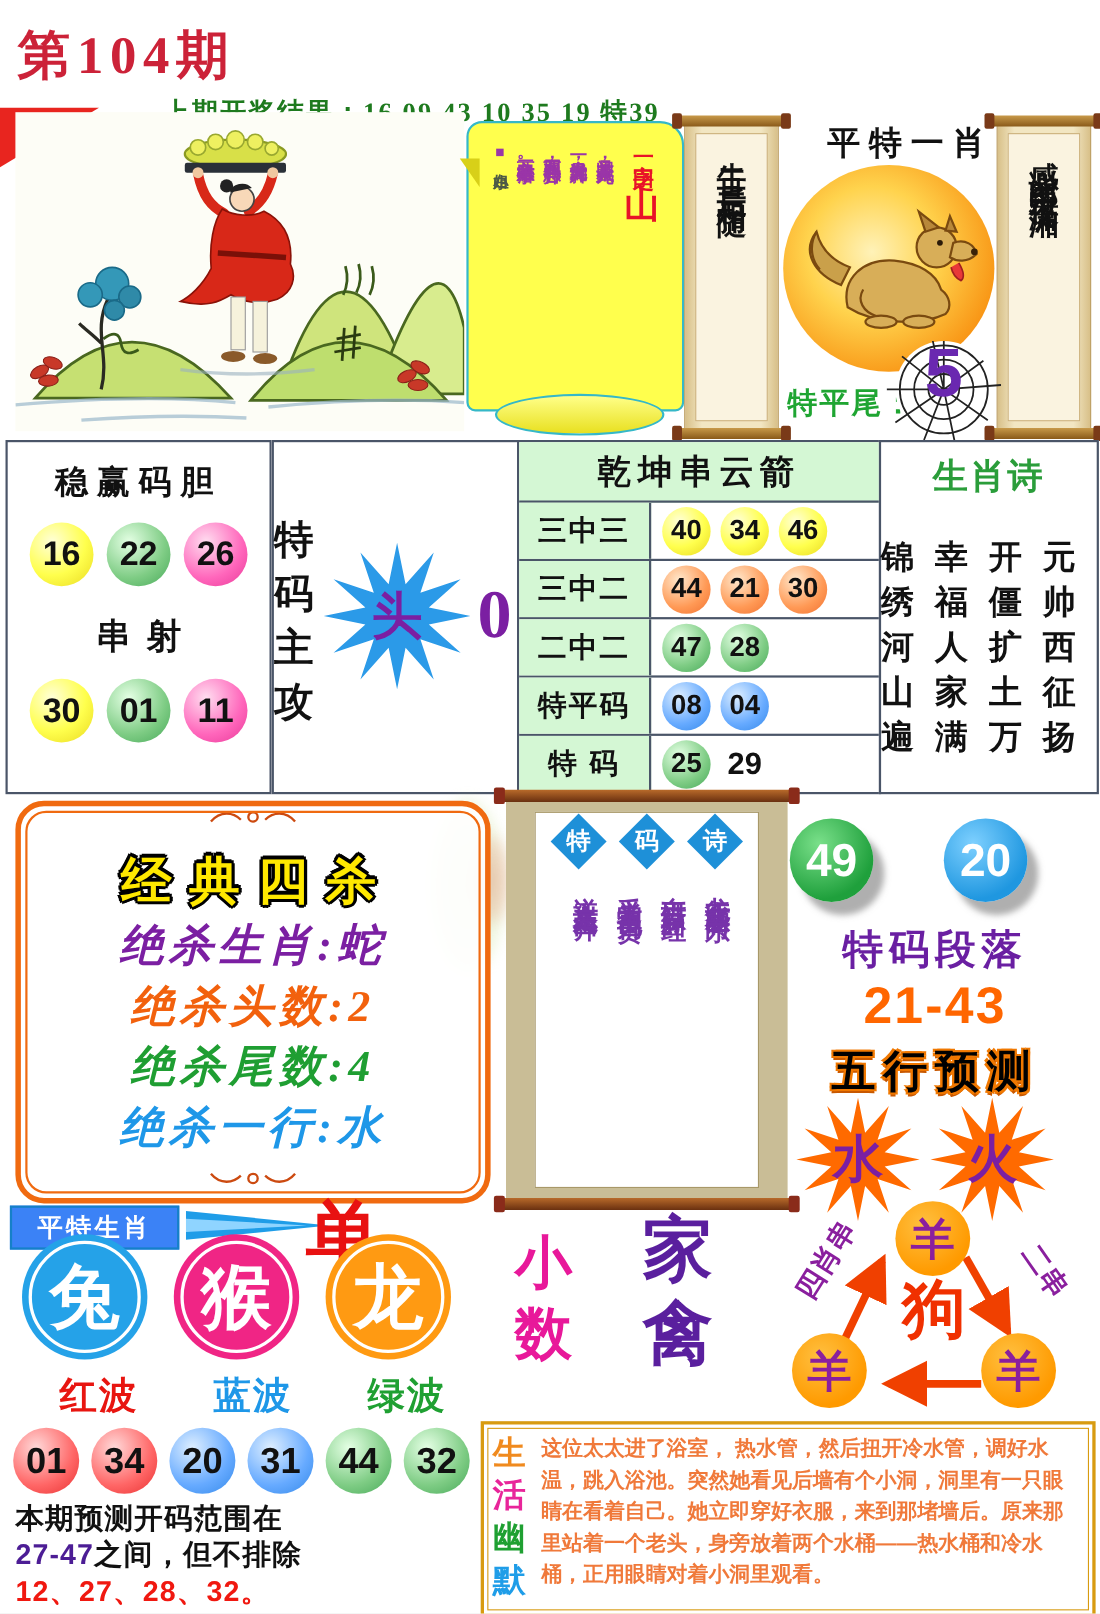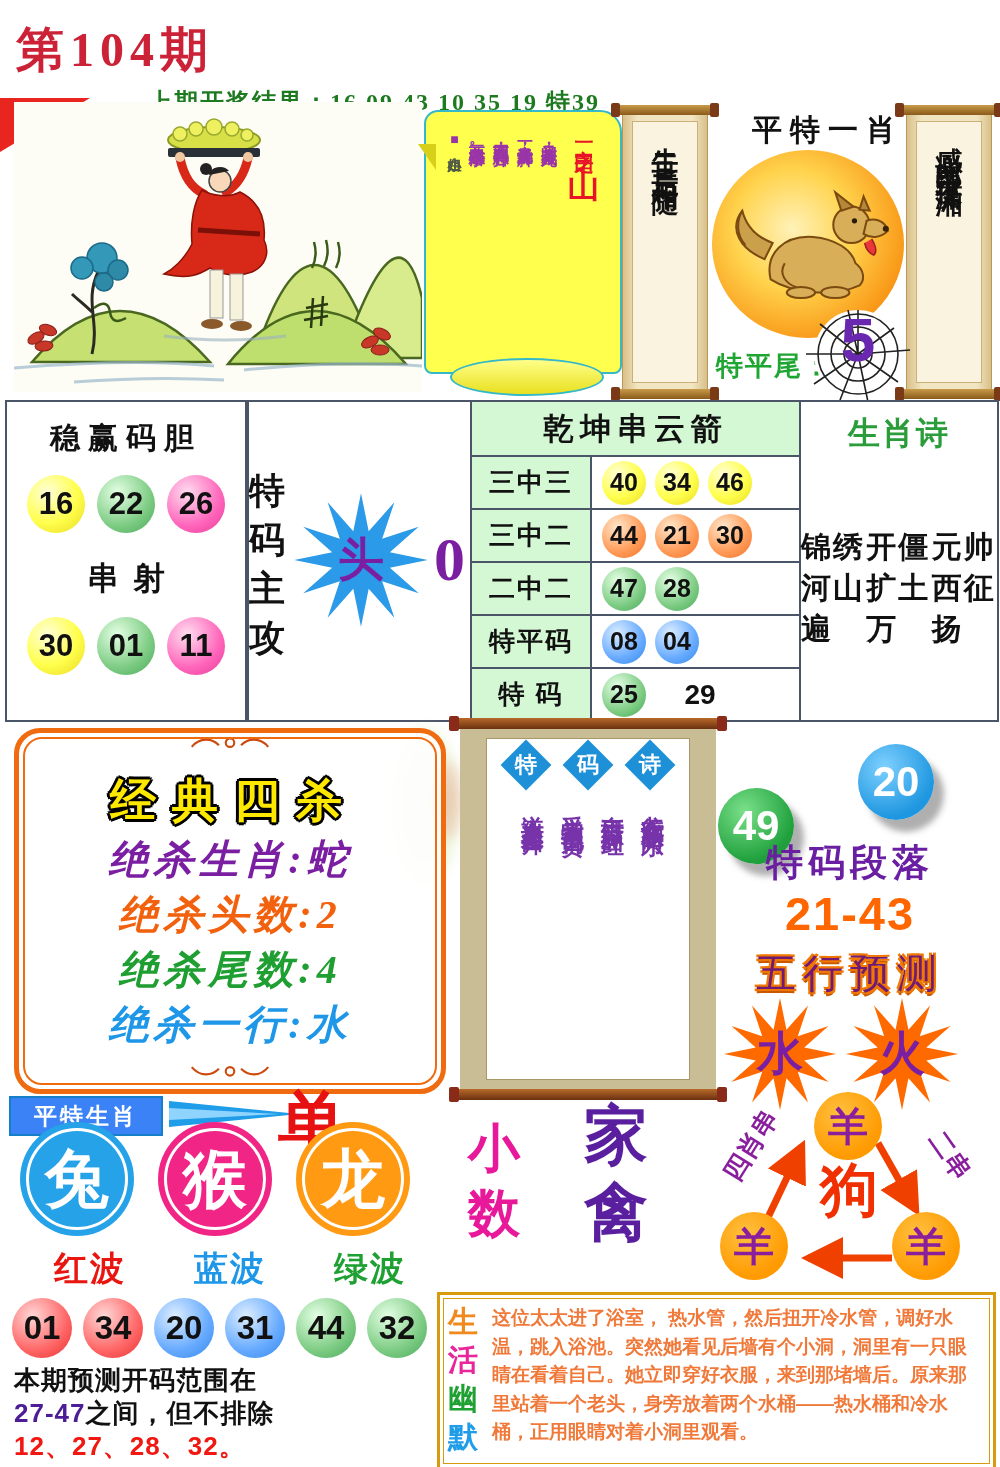--- a/index.html
+++ b/index.html
@@ -51,21 +51,21 @@
   .col1-title{margin-top:16px;font-size:30px;font-weight:900;color:#111;letter-spacing:8px;}
   .ballrow{display:flex;gap:12px;margin-top:16px;}
   .ball{border-radius:50%;display:flex;align-items:center;justify-content:center;font-weight:bold;color:#111;}
   .balls-56 .ball{width:58px;height:58px;font-size:31px;}
   .ball.yellow{background:radial-gradient(circle at 35% 30%,#ffffd8,#ffff4d 55%,#e8d820);}
   .ball.green{background:radial-gradient(circle at 35% 30%,#e4ffe4,#7ecc84 60%,#46a858);}
   .ball.pink{background:radial-gradient(circle at 35% 30%,#ffddf0,#ff66bb 60%,#e83898);}
   .ball.orange{background:radial-gradient(circle at 35% 30%,#ffe8cc,#ff9955 60%,#f07030);}
   .ball.blue{background:radial-gradient(circle at 35% 30%,#ddeeff,#66aaff 60%,#3388e8);}
   .ball.red{background:radial-gradient(circle at 35% 30%,#ffd8d8,#ff6666 60%,#e83030);}
-  .ball.plain{background:none;border-radius:0;margin-left:23px;}
+  .ball.plain{background:none;border-radius:0;}
   .chuanshe{margin-top:24px;font-size:32px;font-weight:900;color:#111;letter-spacing:14px;text-indent:14px;}
 
   .col2{left:247px;top:400px;width:221px;height:318px;display:flex;flex-direction:row;align-items:center;}
   .col2-title{margin-top:8px;font-size:36px;font-weight:900;color:#111;letter-spacing:3px;}
   .star-head{position:relative;width:146px;height:138px;margin-top:-2px;}
   .star-head .char{position:absolute;inset:0;display:flex;align-items:center;justify-content:center;
     font-size:46px;font-weight:900;color:#7b1fa2;}
   .main-number{font-size:62px;font-weight:900;color:#7b1fa2;letter-spacing:8px;line-height:1;margin-top:-4px;}
   .tail-line{margin-top:6px;font-size:29px;font-weight:bold;color:#7b1fa2;}
   .tail-line .digits{letter-spacing:7px;margin-left:4px;}
@@ -111,25 +111,25 @@
   .diamond-row{position:absolute;left:0;right:0;top:8px;display:flex;justify-content:center;gap:26px;}
   .diamond{width:36px;height:36px;background:#1e90d8;transform:rotate(45deg);display:flex;align-items:center;justify-content:center;}
   .diamond span{transform:rotate(-45deg);color:#fff;font-size:22px;font-weight:900;}
   .tpoem{position:absolute;left:0;right:0;top:58px;bottom:14px;display:flex;justify-content:center;}
   .tpoem-inner{writing-mode:vertical-rl;text-orientation:upright;height:100%;}
   .tpoem-inner .vcol{font-size:23px;font-weight:900;color:#7733aa;letter-spacing:3px;margin-left:9px;font-family:"Liberation Serif","DejaVu Serif",serif;}
 
   
   .bigball{width:76px;height:76px;border-radius:50%;display:flex;align-items:center;justify-content:center;
     color:#fff;font-size:42px;font-weight:900;box-shadow:10px 12px 6px rgba(110,110,110,0.55);}
-  .bigball.g{background:radial-gradient(circle at 35% 30%,#7ae08a,#1fa03c 70%);left:718px;top:788px;}
+  .bigball.g{background:radial-gradient(circle at 35% 30%,#7ae08a,#1fa03c 70%);left:718px;top:744px;}
   .bigball.b{background:radial-gradient(circle at 35% 30%,#7ed0ff,#1f97e0 70%);left:858px;top:744px;}
   .duanluo{left:700px;top:838px;width:300px;text-align:center;font-size:37px;font-weight:900;color:#6a1fa2;letter-spacing:5px;}
   .range{left:700px;top:886px;width:300px;text-align:center;font-size:47px;font-weight:900;color:#ff6600;letter-spacing:2px;}
-  .wuxing{left:700px;top:946px;width:300px;text-align:center;font-size:40px;font-weight:400;letter-spacing:7px;color:#701a75;
+  .wuxing{left:700px;top:946px;width:300px;text-align:center;font-size:40px;font-weight:700;letter-spacing:7px;color:#000000;
     text-shadow:-2px -2px 0 #f07800,2px -2px 0 #f07800,-2px 2px 0 #f07800,2px 2px 0 #f07800,0 4px 0 #c85800;}
   .elstar{width:116px;height:116px;}
   .elstar .char{position:absolute;inset:0;display:flex;align-items:center;justify-content:center;font-size:46px;font-weight:900;color:#7b1fa2;}
   .elstar.e1{left:722px;top:996px;} .elstar.e2{left:844px;top:996px;}
 
   
   .pt-banner{left:9px;top:1096px;width:150px;height:36px;background:#3b82f6;border:2px solid #1580c8;
     display:flex;align-items:center;justify-content:center;color:#fff;font-size:23px;font-weight:900;letter-spacing:3px;}
   .pt-arrow{left:169px;top:1096px;}
   .dan{left:278px;top:1078px;font-size:68px;font-weight:900;color:#e81111;}
@@ -345,20 +345,21 @@
             <span class="ball plain">29</span>
           </div>
         </div>
       </div>
   </div>
 
   <div class="abs panel col4">
     <div class="col4-title">生肖诗</div>
     <div class="sx-lines serif">
         <div>锦绣河山遍</div>
+        <div>幸福人家满</div>
         <div>开僵扩土万</div>
         <div>元帅西征扬</div>
       </div>
   </div>
 
   <div class="blob" style="left:390px;top:726px;width:70px;height:160px;background:radial-gradient(#9ec860,#e8f0c0);"></div>
   <div class="blob" style="left:430px;top:760px;width:34px;height:80px;background:radial-gradient(#d86040,#f0d0b0);"></div>
 
   <div class="abs sisha">
     <svg class="flourish" width="110" height="20" viewBox="0 0 110 20">

